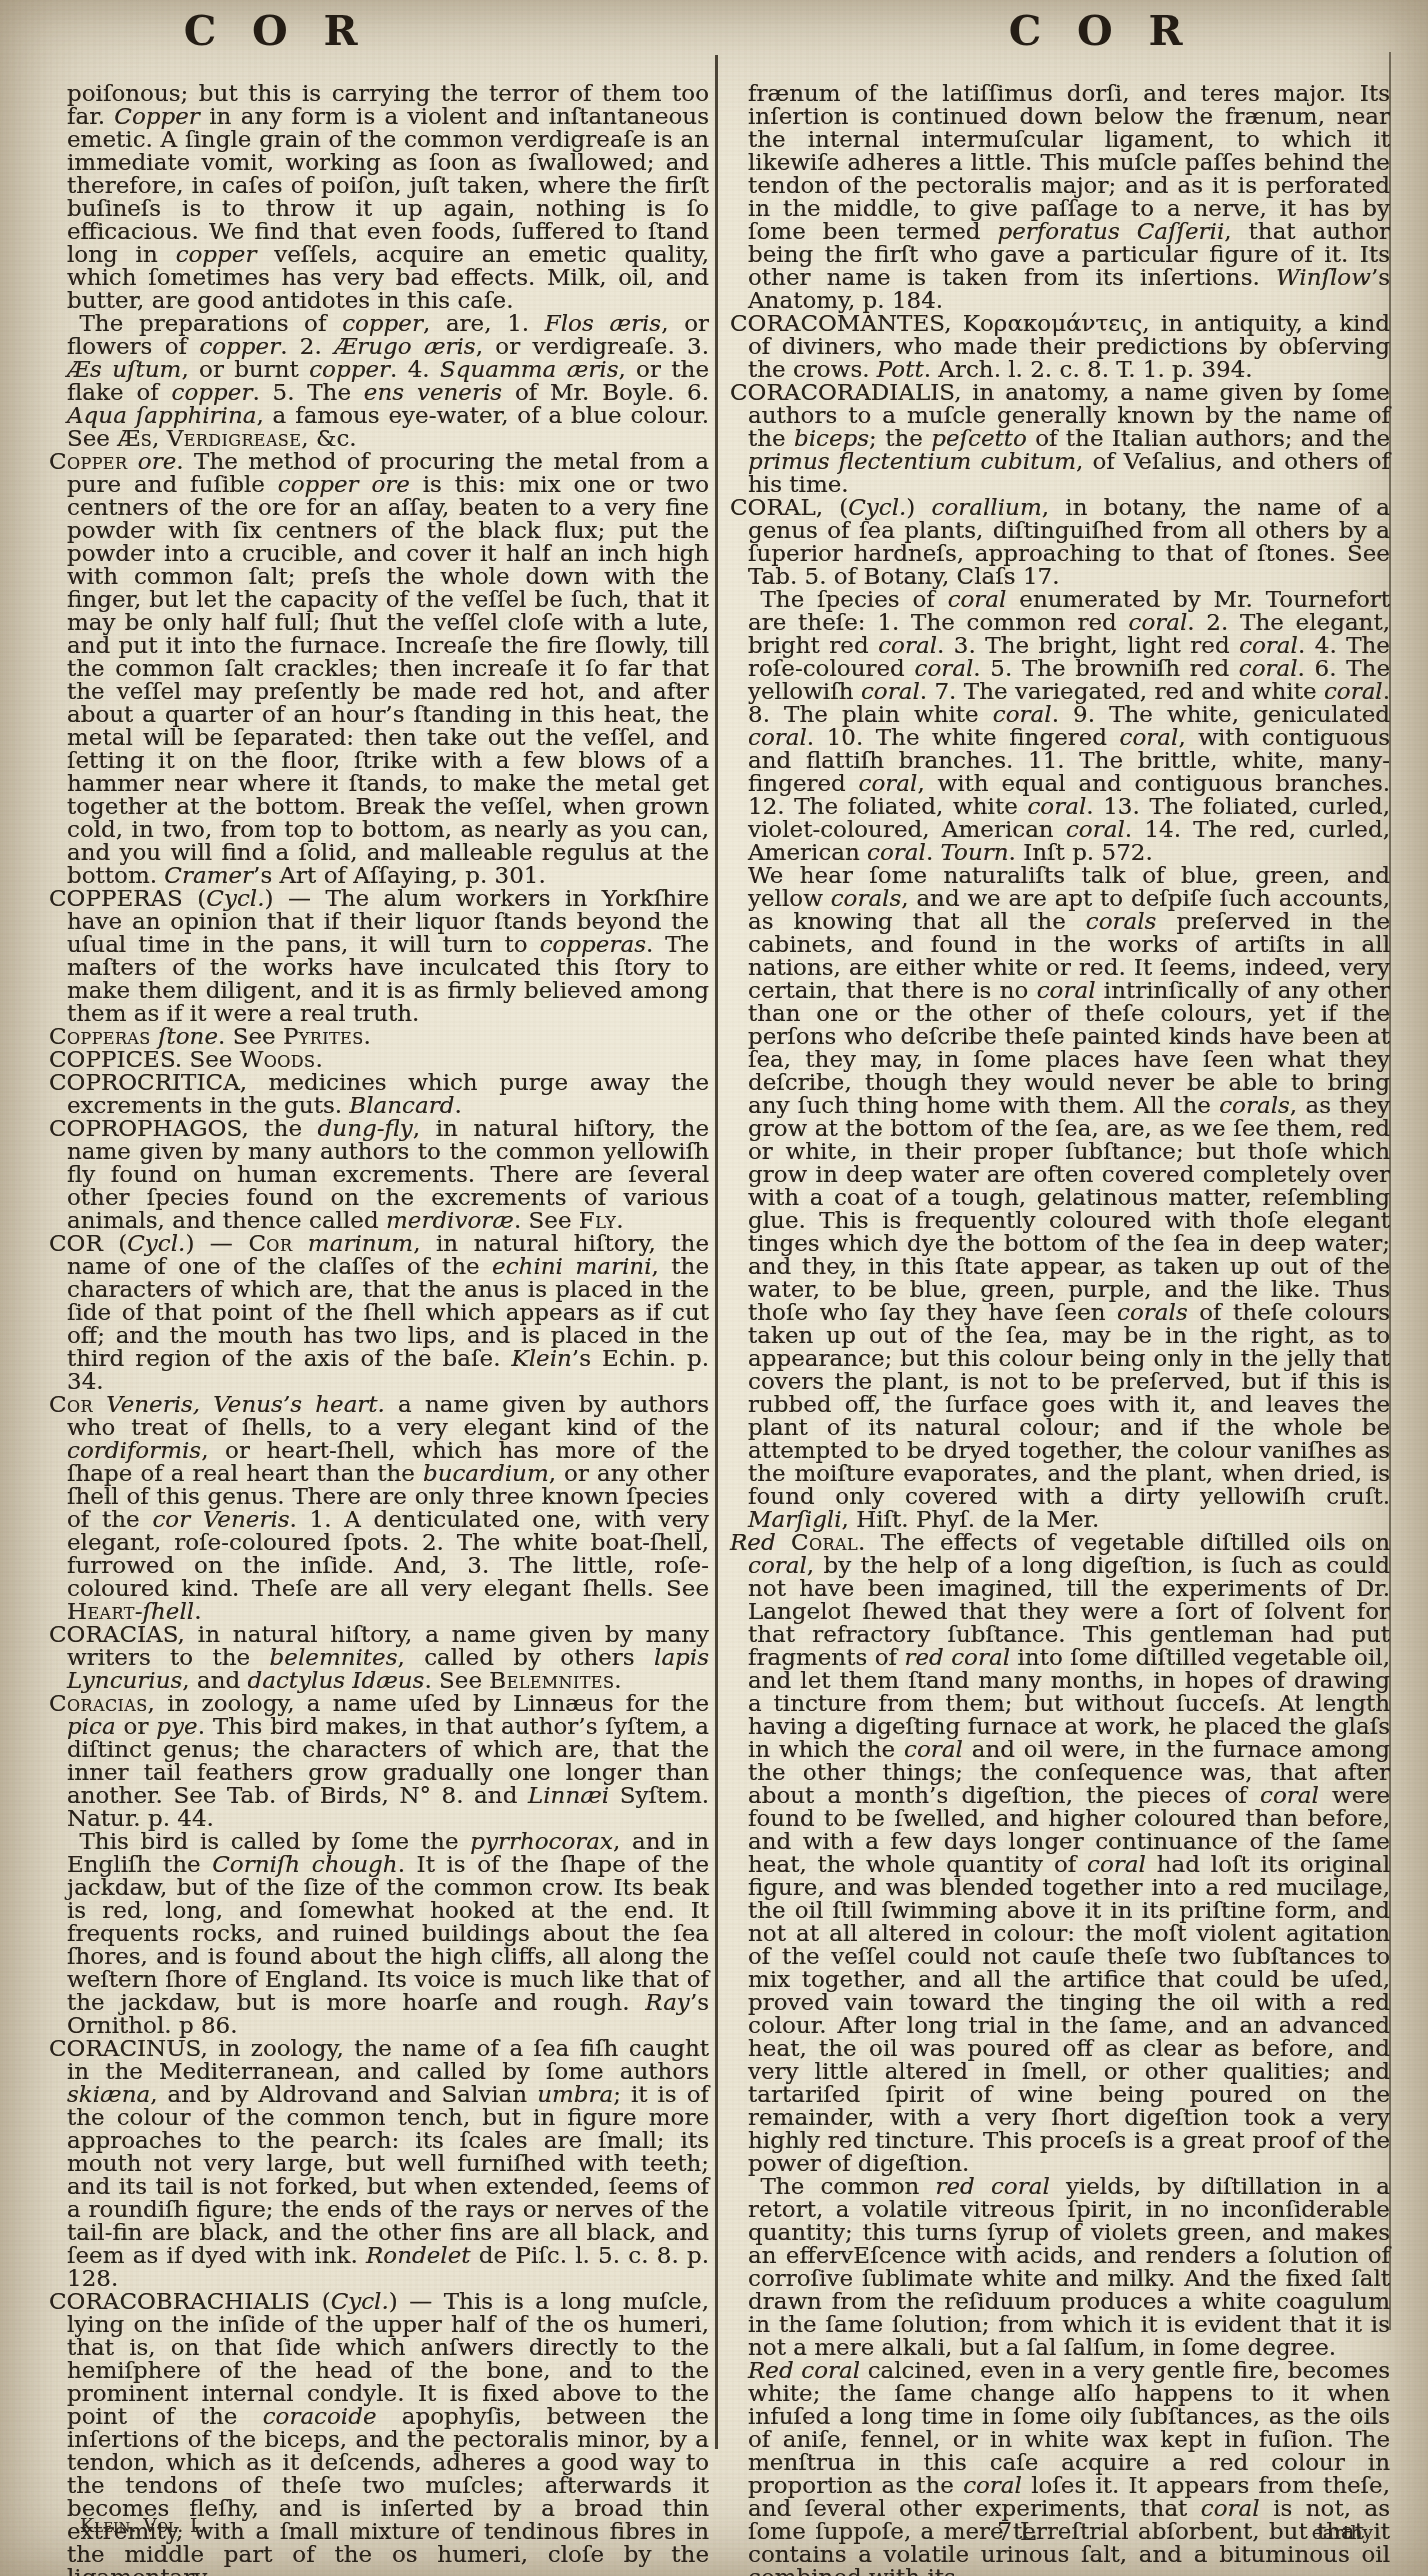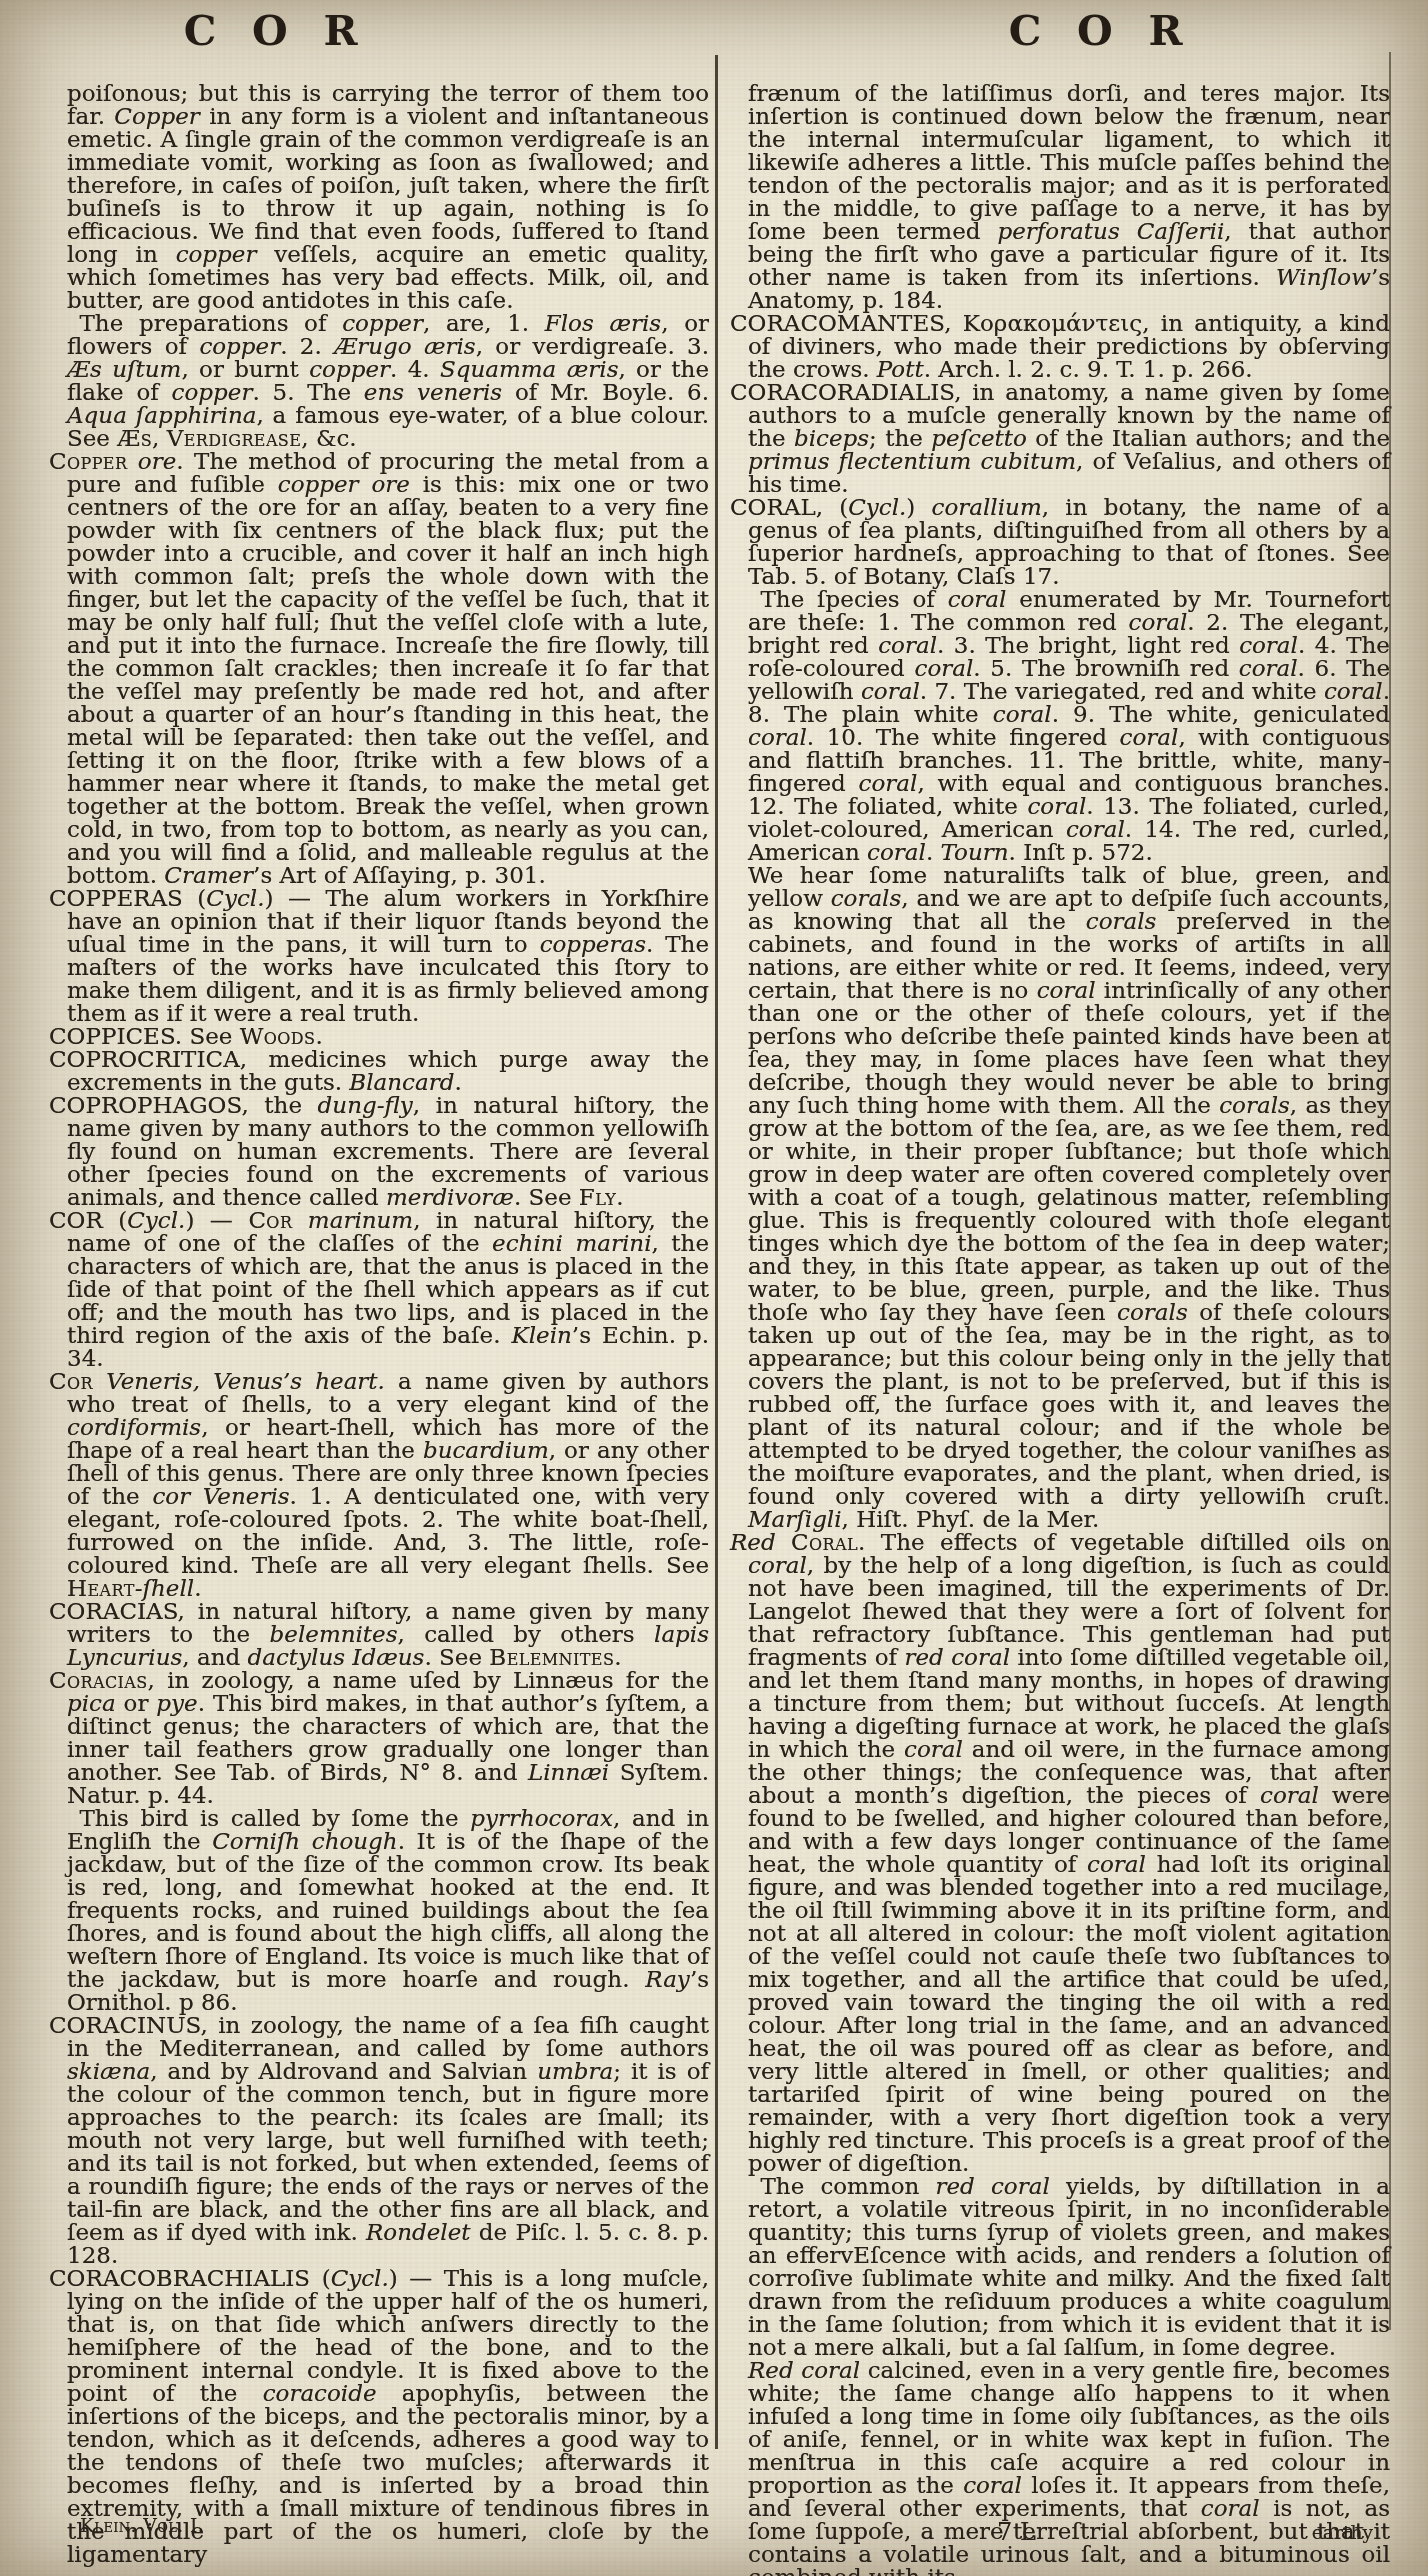--- a/index.html
+++ b/index.html
@@ -51,38 +51,39 @@
   <div class="rule-center"></div>
   <div class="rule-right"></div>
 
   <div class="col col-left">
     <div class="colhead left-shift">C O R</div>
     <div class="coltext">
         <p class="para plain"><span>poiſonous; but this is carrying the terror of them too far. </span><span class="s-i">Copper</span><span> in any form is a violent and inſtantaneous emetic. A ſingle grain of the common verdigreaſe is an immediate vomit, working as ſoon as ſwallowed; and therefore, in caſes of poiſon, juſt taken, where the firſt buſineſs is to throw it up again, nothing is ſo efficacious. We find that even foods, ſuffered to ſtand long in </span><span class="s-i">copper</span><span> veſſels, acquire an emetic quality, which ſometimes has very bad effects. Milk, oil, and butter, are good antidotes in this caſe.</span></p>
         <p class="para ind"><span>The preparations of </span><span class="s-i">copper</span><span>, are, 1. </span><span class="s-i">Flos æris</span><span>, or flowers of </span><span class="s-i">copper</span><span>. 2. </span><span class="s-i">Ærugo æris</span><span>, or verdigreaſe. 3. </span><span class="s-i">Æs uſtum</span><span>, or burnt </span><span class="s-i">copper</span><span>. 4. </span><span class="s-i">Squamma æris</span><span>, or the flake of </span><span class="s-i">copper</span><span>. 5. The </span><span class="s-i">ens veneris</span><span> of Mr. Boyle. 6. </span><span class="s-i">Aqua ſapphirina</span><span>, a famous eye-water, of a blue colour. See </span><span class="s-sc">Æs</span><span>, </span><span class="s-sc">Verdigrease</span><span>, &amp;c.</span></p>
         <p class="para hang"><span class="s-sc">Copper</span><span> </span><span class="s-i">ore</span><span>. The method of procuring the metal from a pure and fuſible </span><span class="s-i">copper ore</span><span> is this: mix one or two centners of the ore for an aſſay, beaten to a very fine powder with ſix centners of the black flux; put the powder into a crucible, and cover it half an inch high with common ſalt; preſs the whole down with the finger, but let the capacity of the veſſel be ſuch, that it may be only half full; ſhut the veſſel cloſe with a lute, and put it into the furnace. Increaſe the fire ſlowly, till the common ſalt crackles; then increaſe it ſo far that the veſſel may preſently be made red hot, and after about a quarter of an hour’s ſtanding in this heat, the metal will be ſeparated: then take out the veſſel, and ſetting it on the floor, ſtrike with a few blows of a hammer near where it ſtands, to make the metal get together at the bottom. Break the veſſel, when grown cold, in two, from top to bottom, as nearly as you can, and you will find a ſolid, and malleable regulus at the bottom. </span><span class="s-i">Cramer</span><span>’s Art of Aſſaying, p. 301.</span></p>
         <p class="para hang"><span>COPPERAS (</span><span class="s-i">Cycl.</span><span>) — The alum workers in Yorkſhire have an opinion that if their liquor ſtands beyond the uſual time in the pans, it will turn to </span><span class="s-i">copperas</span><span>. The maſters of the works have inculcated this ſtory to make them diligent, and it is as firmly believed among them as if it were a real truth.</span></p>
+        <p class="para hang"><span class="s-sc">Copperas</span><span> </span><span class="s-i">ſtone</span><span>. See </span><span class="s-sc">Pyrites</span><span>.</span></p>
         <p class="para hang"><span>COPPICES. See </span><span class="s-sc">Woods</span><span>.</span></p>
         <p class="para hang"><span>COPROCRITICA, medicines which purge away the excrements in the guts. </span><span class="s-i">Blancard</span><span>.</span></p>
         <p class="para hang"><span>COPROPHAGOS, the </span><span class="s-i">dung-fly</span><span>, in natural hiſtory, the name given by many authors to the common yellowiſh fly found on human excrements. There are ſeveral other ſpecies found on the excrements of various animals, and thence called </span><span class="s-i">merdivoræ</span><span>. See </span><span class="s-sc">Fly</span><span>.</span></p>
         <p class="para hang"><span>COR (</span><span class="s-i">Cycl.</span><span>) — </span><span class="s-sc">Cor</span><span> </span><span class="s-i">marinum</span><span>, in natural hiſtory, the name of one of the claſſes of the </span><span class="s-i">echini marini</span><span>, the characters of which are, that the anus is placed in the ſide of that point of the ſhell which appears as if cut off; and the mouth has two lips, and is placed in the third region of the axis of the baſe. </span><span class="s-i">Klein</span><span>’s Echin. p. 34.</span></p>
         <p class="para hang"><span class="s-sc">Cor</span><span> </span><span class="s-i">Veneris, Venus’s heart.</span><span> a name given by authors who treat of ſhells, to a very elegant kind of the </span><span class="s-i">cordiformis</span><span>, or heart-ſhell, which has more of the ſhape of a real heart than the </span><span class="s-i">bucardium</span><span>, or any other ſhell of this genus. There are only three known ſpecies of the </span><span class="s-i">cor Veneris</span><span>. 1. A denticulated one, with very elegant, roſe-coloured ſpots. 2. The white boat-ſhell, furrowed on the inſide. And, 3. The little, roſe-coloured kind. Theſe are all very elegant ſhells. See </span><span class="s-sc">Heart</span><span class="s-i">-ſhell</span><span>.</span></p>
         <p class="para hang"><span>CORACIAS, in natural hiſtory, a name given by many writers to the </span><span class="s-i">belemnites</span><span>, called by others </span><span class="s-i">lapis Lyncurius</span><span>, and </span><span class="s-i">dactylus Idæus</span><span>. See </span><span class="s-sc">Belemnites</span><span>.</span></p>
         <p class="para hang"><span class="s-sc">Coracias</span><span>, in zoology, a name uſed by Linnæus for the </span><span class="s-i">pica</span><span> or </span><span class="s-i">pye</span><span>. This bird makes, in that author’s ſyſtem, a diſtinct genus; the characters of which are, that the inner tail feathers grow gradually one longer than another. See Tab. of Birds, N° 8. and </span><span class="s-i">Linnæi</span><span> Syſtem. Natur. p. 44.</span></p>
         <p class="para ind"><span>This bird is called by ſome the </span><span class="s-i">pyrrhocorax</span><span>, and in Engliſh the </span><span class="s-i">Corniſh chough</span><span>. It is of the ſhape of the jackdaw, but of the ſize of the common crow. Its beak is red, long, and ſomewhat hooked at the end. It frequents rocks, and ruined buildings about the ſea ſhores, and is found about the high cliffs, all along the weſtern ſhore of England. Its voice is much like that of the jackdaw, but is more hoarſe and rough. </span><span class="s-i">Ray</span><span>’s Ornithol. p 86.</span></p>
         <p class="para hang"><span>CORACINUS, in zoology, the name of a ſea fiſh caught in the Mediterranean, and called by ſome authors </span><span class="s-i">skiæna</span><span>, and by Aldrovand and Salvian </span><span class="s-i">umbra</span><span>; it is of the colour of the common tench, but in figure more approaches to the pearch: its ſcales are ſmall; its mouth not very large, but well furniſhed with teeth; and its tail is not forked, but when extended, ſeems of a roundiſh figure; the ends of the rays or nerves of the tail-fin are black, and the other fins are all black, and ſeem as if dyed with ink. </span><span class="s-i">Rondelet</span><span> de Piſc. l. 5. c. 8. p. 128.</span></p>
         <p class="para hang"><span>CORACOBRACHIALIS (</span><span class="s-i">Cycl.</span><span>) — This is a long muſcle, lying on the inſide of the upper half of the os humeri, that is, on that ſide which anſwers directly to the hemiſphere of the head of the bone, and to the prominent internal condyle. It is fixed above to the point of the </span><span class="s-i">coracoide</span><span> apophyſis, between the inſertions of the biceps, and the pectoralis minor, by a tendon, which as it deſcends, adheres a good way to the tendons of theſe two muſcles; afterwards it becomes fleſhy, and is inſerted by a broad thin extremity, with a ſmall mixture of tendinous fibres in the middle part of the os humeri, cloſe by the ligamentary</span></p>
       </div>
   </div>
 
   <div class="col col-right">
     <div class="colhead right-shift">C O R</div>
     <div class="coltext">
         <p class="para plain"><span>frænum of the latiſſimus dorſi, and teres major. Its inſertion is continued down below the frænum, near the internal intermuſcular ligament, to which it likewiſe adheres a little. This muſcle paſſes behind the tendon of the pectoralis major; and as it is perforated in the middle, to give paſſage to a nerve, it has by ſome been termed </span><span class="s-i">perforatus Caſſerii</span><span>, that author being the firſt who gave a particular figure of it. Its other name is taken from its inſertions. </span><span class="s-i">Winſlow</span><span>’s Anatomy, p. 184.</span></p>
-        <p class="para hang"><span>CORACOMANTES, Κορακομάντεις, in antiquity, a kind of diviners, who made their predictions by obſerving the crows. </span><span class="s-i">Pott</span><span>. Arch. l. 2. c. 9. T. 1. p. 266.</span></p>
+        <p class="para hang"><span>CORACOMANTES, Κορακομάντεις, in antiquity, a kind of diviners, who made their predictions by obſerving the crows. </span><span class="s-i">Pott</span><span>. Arch. l. 2. c. 8. T. 1. p. 394.</span></p>
         <p class="para hang"><span>CORACORADIALIS, in anatomy, a name given by ſome authors to a muſcle generally known by the name of the </span><span class="s-i">biceps</span><span>; the </span><span class="s-i">peſcetto</span><span> of the Italian authors; and the </span><span class="s-i">primus flectentium cubitum</span><span>, of Veſalius, and others of his time.</span></p>
         <p class="para hang"><span>CORAL, (</span><span class="s-i">Cycl.</span><span>) </span><span class="s-i">corallium</span><span>, in botany, the name of a genus of ſea plants, diſtinguiſhed from all others by a ſuperior hardneſs, approaching to that of ſtones. See Tab. 5. of Botany, Claſs 17.</span></p>
         <p class="para ind"><span>The ſpecies of </span><span class="s-i">coral</span><span> enumerated by Mr. Tournefort are theſe: 1. The common red </span><span class="s-i">coral</span><span>. 2. The elegant, bright red </span><span class="s-i">coral</span><span>. 3. The bright, light red </span><span class="s-i">coral</span><span>. 4. The roſe-coloured </span><span class="s-i">coral</span><span>. 5. The browniſh red </span><span class="s-i">coral</span><span>. 6. The yellowiſh </span><span class="s-i">coral</span><span>. 7. The variegated, red and white </span><span class="s-i">coral</span><span>. 8. The plain white </span><span class="s-i">coral</span><span>. 9. The white, geniculated </span><span class="s-i">coral</span><span>. 10. The white fingered </span><span class="s-i">coral</span><span>, with contiguous and flattiſh branches. 11. The brittle, white, many-fingered </span><span class="s-i">coral</span><span>, with equal and contiguous branches. 12. The foliated, white </span><span class="s-i">coral</span><span>. 13. The foliated, curled, violet-coloured, American </span><span class="s-i">coral</span><span>. 14. The red, curled, American </span><span class="s-i">coral</span><span>. </span><span class="s-i">Tourn</span><span>. Inſt p. 572.</span></p>
         <p class="para plain"><span>We hear ſome naturaliſts talk of blue, green, and yellow </span><span class="s-i">corals</span><span>, and we are apt to deſpiſe ſuch accounts, as knowing that all the </span><span class="s-i">corals</span><span> preſerved in the cabinets, and found in the works of artiſts in all nations, are either white or red. It ſeems, indeed, very certain, that there is no </span><span class="s-i">coral</span><span> intrinſically of any other than one or the other of theſe colours, yet if the perſons who deſcribe theſe painted kinds have been at ſea, they may, in ſome places have ſeen what they deſcribe, though they would never be able to bring any ſuch thing home with them. All the </span><span class="s-i">corals</span><span>, as they grow at the bottom of the ſea, are, as we ſee them, red or white, in their proper ſubſtance; but thoſe which grow in deep water are often covered completely over with a coat of a tough, gelatinous matter, reſembling glue. This is frequently coloured with thoſe elegant tinges which dye the bottom of the ſea in deep water; and they, in this ſtate appear, as taken up out of the water, to be blue, green, purple, and the like. Thus thoſe who ſay they have ſeen </span><span class="s-i">corals</span><span> of theſe colours taken up out of the ſea, may be in the right, as to appearance; but this colour being only in the jelly that covers the plant, is not to be preſerved, but if this is rubbed off, the ſurface goes with it, and leaves the plant of its natural colour; and if the whole be attempted to be dryed together, the colour vaniſhes as the moiſture evaporates, and the plant, when dried, is found only covered with a dirty yellowiſh cruſt. </span><span class="s-i">Marſigli</span><span>, Hiſt. Phyſ. de la Mer.</span></p>
         <p class="para hang"><span class="s-i">Red</span><span> </span><span class="s-sc">Coral</span><span>. The effects of vegetable diſtilled oils on </span><span class="s-i">coral</span><span>, by the help of a long digeſtion, is ſuch as could not have been imagined, till the experiments of Dr. Langelot ſhewed that they were a ſort of ſolvent for that refractory ſubſtance. This gentleman had put fragments of </span><span class="s-i">red coral</span><span> into ſome diſtilled vegetable oil, and let them ſtand many months, in hopes of drawing a tincture from them; but without ſucceſs. At length having a digeſting furnace at work, he placed the glaſs in which the </span><span class="s-i">coral</span><span> and oil were, in the furnace among the other things; the conſequence was, that after about a month’s digeſtion, the pieces of </span><span class="s-i">coral</span><span> were found to be ſwelled, and higher coloured than before, and with a few days longer continuance of the ſame heat, the whole quantity of </span><span class="s-i">coral</span><span> had loſt its original figure, and was blended together into a red mucilage, the oil ſtill ſwimming above it in its priſtine form, and not at all altered in colour: the moſt violent agitation of the veſſel could not cauſe theſe two ſubſtances to mix together, and all the artifice that could be uſed, proved vain toward the tinging the oil with a red colour. After long trial in the ſame, and an advanced heat, the oil was poured off as clear as before, and very little altered in ſmell, or other qualities; and tartariſed ſpirit of wine being poured on the remainder, with a very ſhort digeſtion took a very highly red tincture. This proceſs is a great proof of the power of digeſtion.</span></p>
         <p class="para ind"><span>The common </span><span class="s-i">red coral</span><span> yields, by diſtillation in a retort, a volatile vitreous ſpirit, in no inconſiderable quantity; this turns ſyrup of violets green, and makes an effervEſcence with acids, and renders a ſolution of corroſive ſublimate white and milky. And the fixed ſalt drawn from the reſiduum produces a white coagulum in the ſame ſolution; from which it is evident that it is not a mere alkali, but a ſal ſalſum, in ſome degree.</span></p>
         <p class="para plain"><span class="s-i">Red coral</span><span> calcined, even in a very gentle fire, becomes white; the ſame change alſo happens to it when infuſed a long time in ſome oily ſubſtances, as the oils of aniſe, fennel, or in white wax kept in fuſion. The menſtrua in this caſe acquire a red colour in proportion as the </span><span class="s-i">coral</span><span> loſes it. It appears from theſe, and ſeveral other experiments, that </span><span class="s-i">coral</span><span> is not, as ſome ſuppoſe, a mere terreſtrial abſorbent, but that it contains a volatile urinous ſalt, and a bituminous oil combined with its</span></p>
       </div>
   </div>
 

